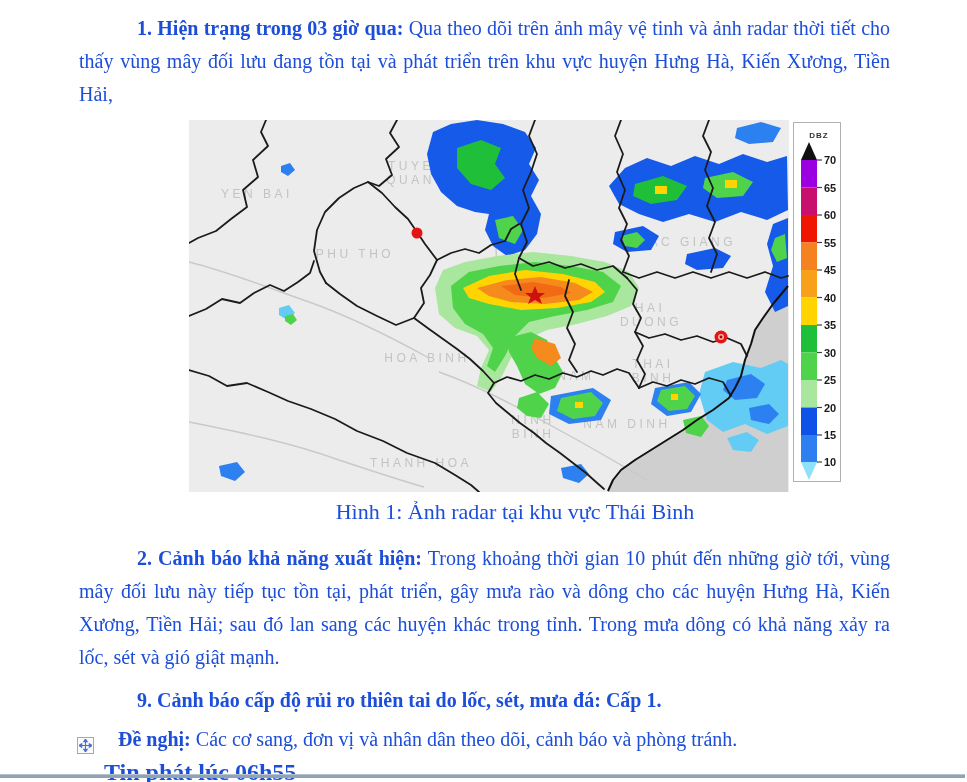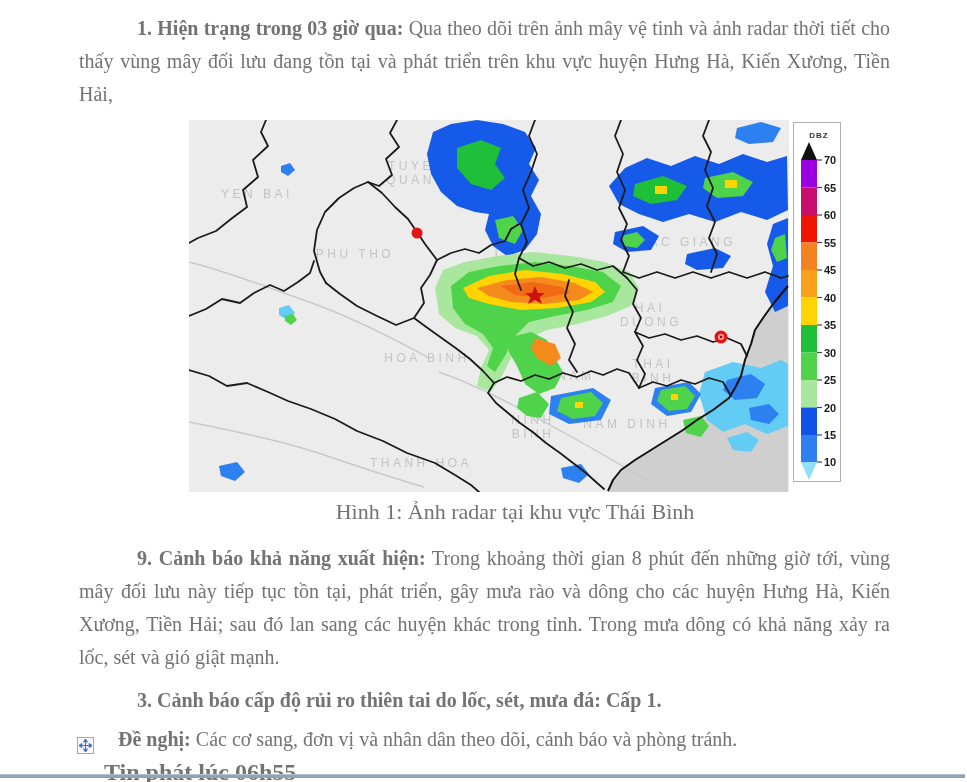--- a/index.html
+++ b/index.html
@@ -1,17 +1,17 @@
 <!DOCTYPE html>
 <html><head>
 <meta charset="utf-8">
 <style>
   html,body{margin:0;padding:0;background:#fff;}
   .page{position:relative;width:965px;height:782px;background:#ffffff;overflow:hidden;
-        font-family:"Liberation Serif", serif;color:#737373;text-decoration:underline;}
+        font-family:"Liberation Serif", serif;color:#1d4ed8;text-decoration:underline;}
   .para{position:absolute;left:79px;width:811px;font-size:20px;line-height:33px;
         text-align:justify;text-indent:58px;margin:0;}
   .para b{font-weight:bold;}
   .p1{top:12px;}
   .p2{top:542px;}
   .p3{top:684px;text-align:left;font-weight:bold;}
   .p4{top:723px;text-align:left;text-indent:39px;}
   .footer-line{position:absolute;left:96px;top:751px;font-size:24px;font-weight:bold;margin:8px;}
   .caption{position:absolute;left:189px;top:499px;width:652px;text-align:center;
            font-size:22px;margin:0;}
@@ -205,23 +205,23 @@
         <text class="legend-tick-label" x="31" y="262">25</text>
         <text class="legend-tick-label" x="31" y="289.5">20</text>
         <text class="legend-tick-label" x="31" y="317">15</text>
         <text class="legend-tick-label" x="31" y="344">10</text>
       </g>
     </svg>
   </div>
 
   <p class="caption">Hình 1: Ảnh radar tại khu vực Thái Bình</p>
 
-  <p class="para p2"><b>9. Cảnh báo khả năng xuất hiện:</b><span> Trong khoảng thời gian 8 phút đến những giờ tới, vùng mây đối lưu này tiếp tục tồn tại, phát triển, gây mưa rào và dông cho các huyện Hưng Hà, Kiến Xương, Tiền Hải; sau đó lan sang các huyện khác trong tỉnh. Trong mưa dông có khả năng  xảy ra lốc, sét và gió giật mạnh.</span></p>
-
-  <p class="para p3">3. Cảnh báo cấp độ rủi ro thiên tai do lốc, sét, mưa đá: Cấp 1.</p>
+  <p class="para p2"><b>2. Cảnh báo khả năng xuất hiện:</b><span> Trong khoảng thời gian 10 phút đến những giờ tới, vùng mây đối lưu này tiếp tục tồn tại, phát triển, gây mưa rào và dông cho các huyện Hưng Hà, Kiến Xương, Tiền Hải; sau đó lan sang các huyện khác trong tỉnh. Trong mưa dông có khả năng  xảy ra lốc, sét và gió giật mạnh.</span></p>
+
+  <p class="para p3">9. Cảnh báo cấp độ rủi ro thiên tai do lốc, sét, mưa đá: Cấp 1.</p>
 
   <p class="para p4"><b>Đề nghị:</b><span> Các cơ sang, đơn vị và nhân dân theo dõi, cảnh báo và phòng tránh.</span></p>
 
   <p class="footer-line">Tin phát lúc 06h55</p>
 
   <div class="handle">
     <svg width="13" height="13" viewBox="0 0 13 13">
       <g stroke="#4a72c8" stroke-width="1.1" fill="#4a72c8">
         <line x1="6.5" y1="2.4" x2="6.5" y2="10.6"></line>
         <line x1="2.4" y1="6.5" x2="10.6" y2="6.5"></line>

